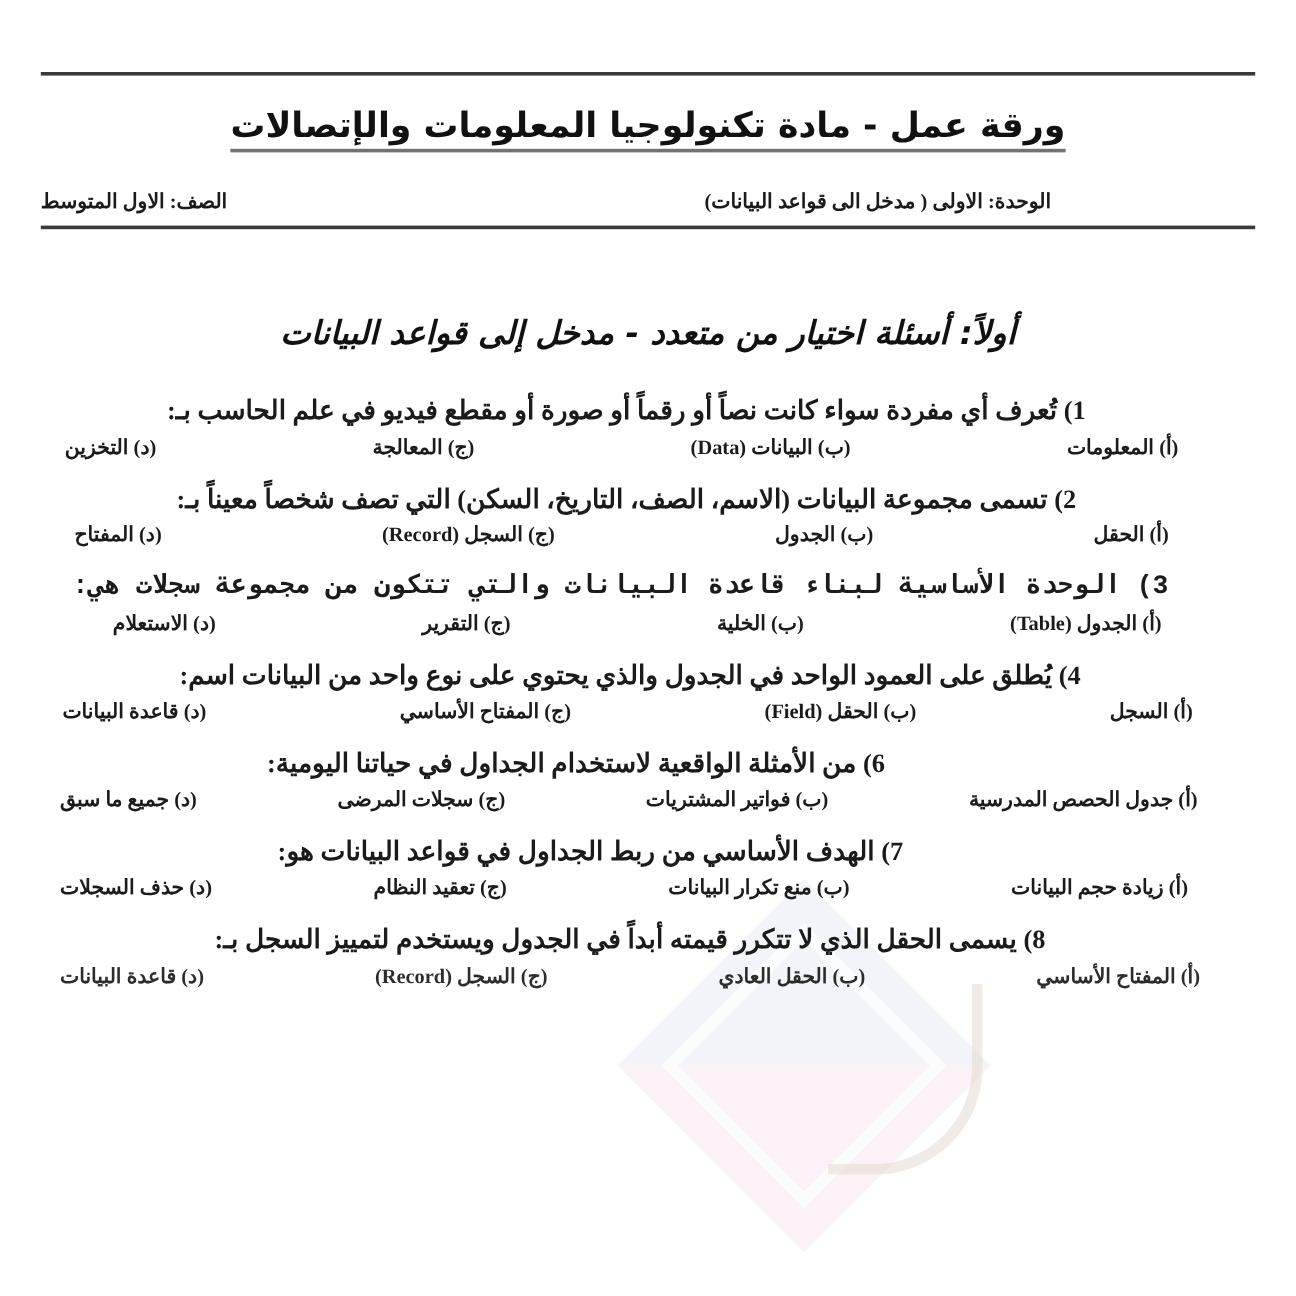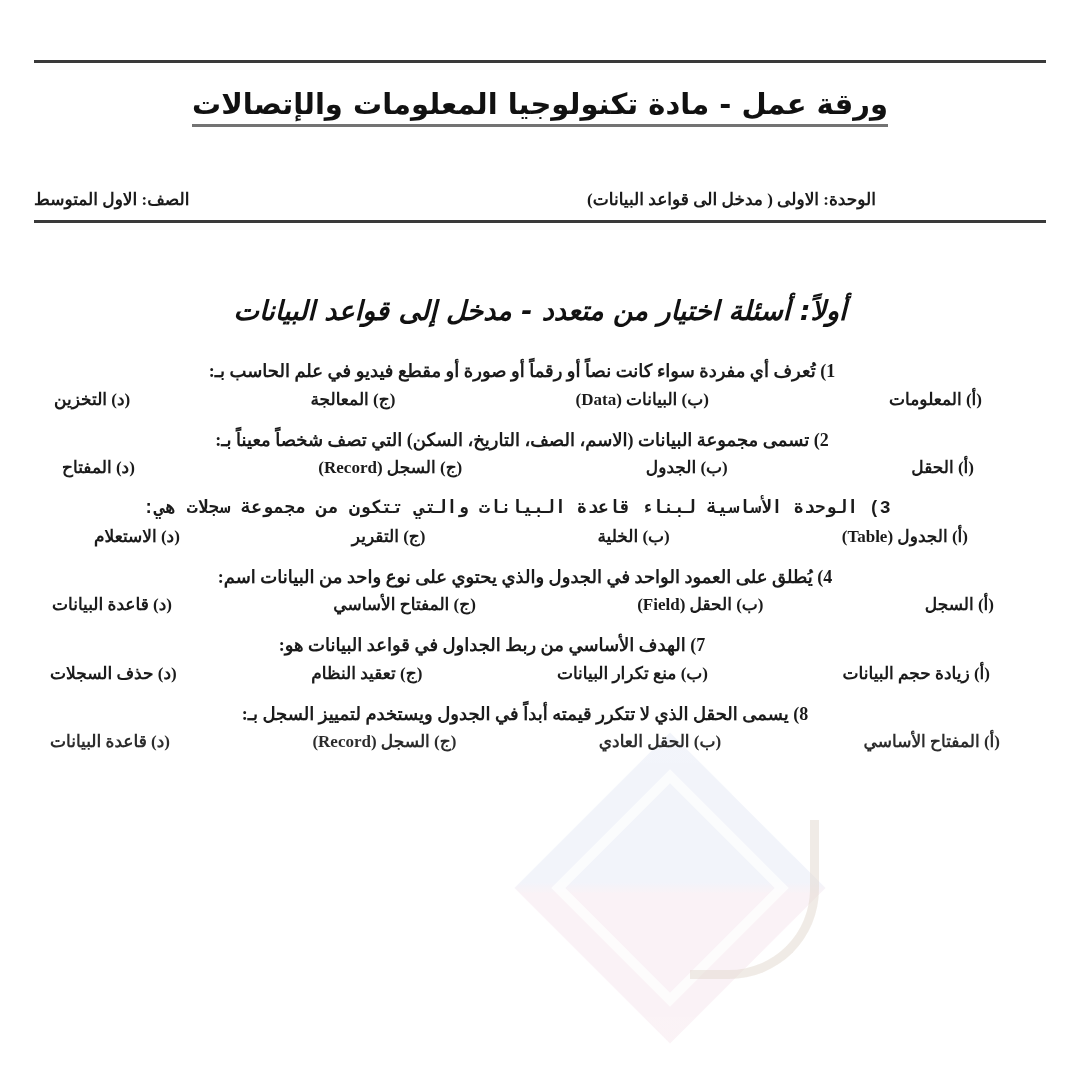--- a/index.html
+++ b/index.html
@@ -88,21 +88,21 @@
 
   .meta-row {
     display: flex;
     justify-content: space-between;
     align-items: baseline;
     margin-top: 30px;
     font-size: 17px;
     font-weight: bold;
     color: #1b1b1b;
   }
-  .meta-unit { text-align: center; padding-right: 170px; margin-top: 32px; }
+  .meta-unit { text-align: center; padding-right: 170px; }
   .meta-grade { text-align: right; }
 
   .section-title {
     text-align: center;
     font-family: "DejaVu Sans", "Liberation Sans", sans-serif;
     font-weight: bold;
     font-size: 27px;
     margin-top: 72px;
     margin-bottom: 8px;
     color: #111;
@@ -112,21 +112,21 @@
 
   .q-list {
     margin-top: 34px;
     padding: 0 12px;
   }
   .question {
     margin-bottom: 19px;
   }
   .q-text {
     text-align: center;
-    font-size: 18px;
+    font-size: 22px;
     font-weight: bold;
     color: #1b1b1b;
     line-height: 1.25;
     margin-bottom: 6px;
     padding-right: 10px;
   }
   .q-options {
     display: flex;
     flex-direction: row;
     justify-content: space-between;
@@ -225,20 +225,29 @@
         <div class="q-text">4) يُطلق على العمود الواحد في الجدول والذي يحتوي على نوع واحد من البيانات اسم:</div>
         <div class="q-options">
           <div class="opt opt-a">(أ) السجل</div>
           <div class="opt opt-b">(ب) الحقل (Field)</div>
           <div class="opt opt-c">(ج) المفتاح الأساسي</div>
           <div class="opt opt-d">(د) قاعدة البيانات</div>
         </div>
       </div>
 
 
+      <div class="question q6">
+        <div class="q-text">6) من الأمثلة الواقعية لاستخدام الجداول في حياتنا اليومية:</div>
+        <div class="q-options">
+          <div class="opt opt-a">(أ) جدول الحصص المدرسية</div>
+          <div class="opt opt-b">(ب) فواتير المشتريات</div>
+          <div class="opt opt-c">(ج) سجلات المرضى</div>
+          <div class="opt opt-d">(د) جميع ما سبق</div>
+        </div>
+      </div>
 
       <div class="question q7">
         <div class="q-text">7) الهدف الأساسي من ربط الجداول في قواعد البيانات هو:</div>
         <div class="q-options">
           <div class="opt opt-a">(أ) زيادة حجم البيانات</div>
           <div class="opt opt-b">(ب) منع تكرار البيانات</div>
           <div class="opt opt-c">(ج) تعقيد النظام</div>
           <div class="opt opt-d">(د) حذف السجلات</div>
         </div>
       </div>

